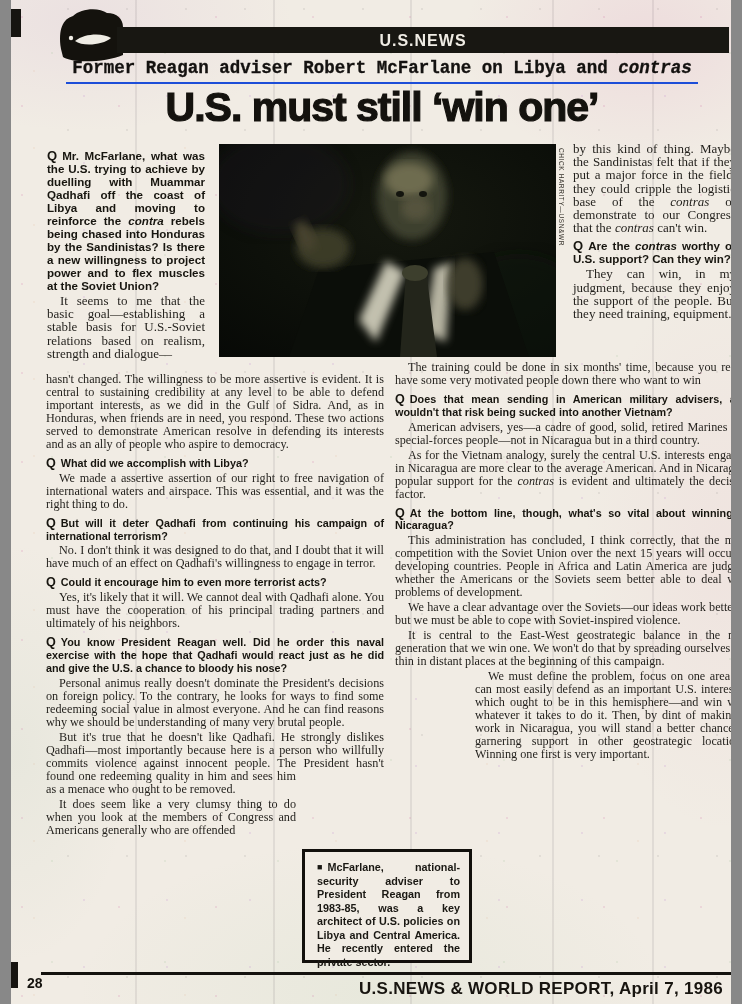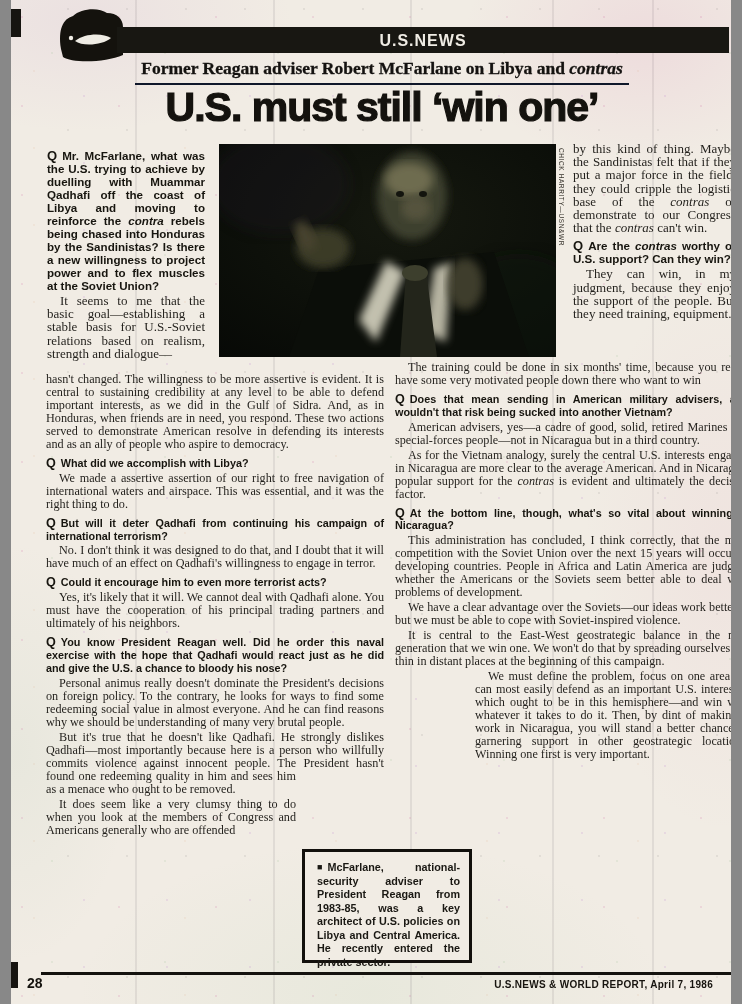--- a/index.html
+++ b/index.html
@@ -21,22 +21,22 @@
     radial-gradient(circle 1.2px at 57px 9px, rgba(60,60,60,.4) 0, transparent 100%);
     background-size:97px 89px,113px 101px,83px 67px,151px 77px,59px 121px;}
   .fold{position:absolute;top:0;bottom:0;width:2px;background:rgba(110,95,110,.12);pointer-events:none;}
   .smudge{position:absolute;background:#161410;pointer-events:none;}
   
   #logo{position:absolute;left:44px;top:5px;width:72px;height:60px;}
   #masthead-bar{position:absolute;left:106px;top:27px;width:612px;height:26px;background:#181712;
     color:#efece4;text-align:center;line-height:27px;font-family:"Liberation Sans",sans-serif;
     font-weight:bold;font-size:16px;letter-spacing:1px;}
   #kicker-wrap{position:absolute;left:0;top:58px;width:742px;text-align:center;}
-  #kicker{display:inline-block;font-family:Liberation Serif, serif;font-weight:bold;
-    font-size:17.5px;color:#141210;border-bottom:2px solid #0f172a;padding:0 6px 4px 6px;
+  #kicker{display:inline-block;font-family:Liberation Mono, monospace;font-weight:bold;
+    font-size:17.5px;color:#141210;border-bottom:2px solid #1d4ed8;padding:0 6px 4px 6px;
     -webkit-text-stroke:.3px #141210;}
   #title{position:absolute;left:0;top:84px;width:742px;text-align:center;
     font-family:"Liberation Sans",sans-serif;font-weight:bold;font-size:41px;color:#14120e;
     letter-spacing:-1px;-webkit-text-stroke:1.2px #14120e;}
   
   .a{font-size:12.2px;line-height:13px;text-align:justify;text-indent:13px;margin:0 0 2px;}
   .a.cont{text-indent:0;}
   .q{font-family:"Liberation Sans",sans-serif;font-weight:bold;font-size:10.8px;line-height:12.8px;
      color:#17150f;text-align:justify;text-align-last:left;margin:6px 0 2px;}
   .qmark{font-size:12.6px;margin-right:5px;}
@@ -57,22 +57,22 @@
   
   #caption-box{position:absolute;left:291px;top:849px;width:170px;height:114px;box-sizing:border-box;
     border:3.5px solid #12100c;background:#f1ece4;padding:9px 9px 12px 12px;
     font-family:"Liberation Sans",sans-serif;font-weight:bold;font-size:10.8px;line-height:13.5px;
     color:#1a1813;text-align:justify;}
   #caption-bullet{display:inline-block;margin-right:5px;font-size:9px;vertical-align:1px;}
   
   #footer-rule{position:absolute;left:30px;top:972px;width:708px;height:2.5px;background:#14120e;}
   #page-number{position:absolute;left:16px;top:975px;font-family:"Liberation Sans",sans-serif;
     font-weight:bold;font-size:14px;color:#14120e;}
-  #footer-mag{position:absolute;right:18px;top:979px;font-family:"Liberation Sans",sans-serif;
-    font-weight:bold;font-size:10px;letter-spacing:.3px;color:#17140f;}
+  #footer-mag{position:absolute;right:8px;top:979px;font-family:"Liberation Sans",sans-serif;
+    font-weight:bold;font-size:17px;letter-spacing:.3px;color:#17140f;}
   i{font-style:italic;}
 </style>
 </head>
 <body>
 
 <div id="page">
   <div id="wash" class="tex"></div>
   <div id="speck" class="tex"></div>
   <div class="fold" style="left:124px"></div>
   <div class="fold" style="left:262px"></div>

